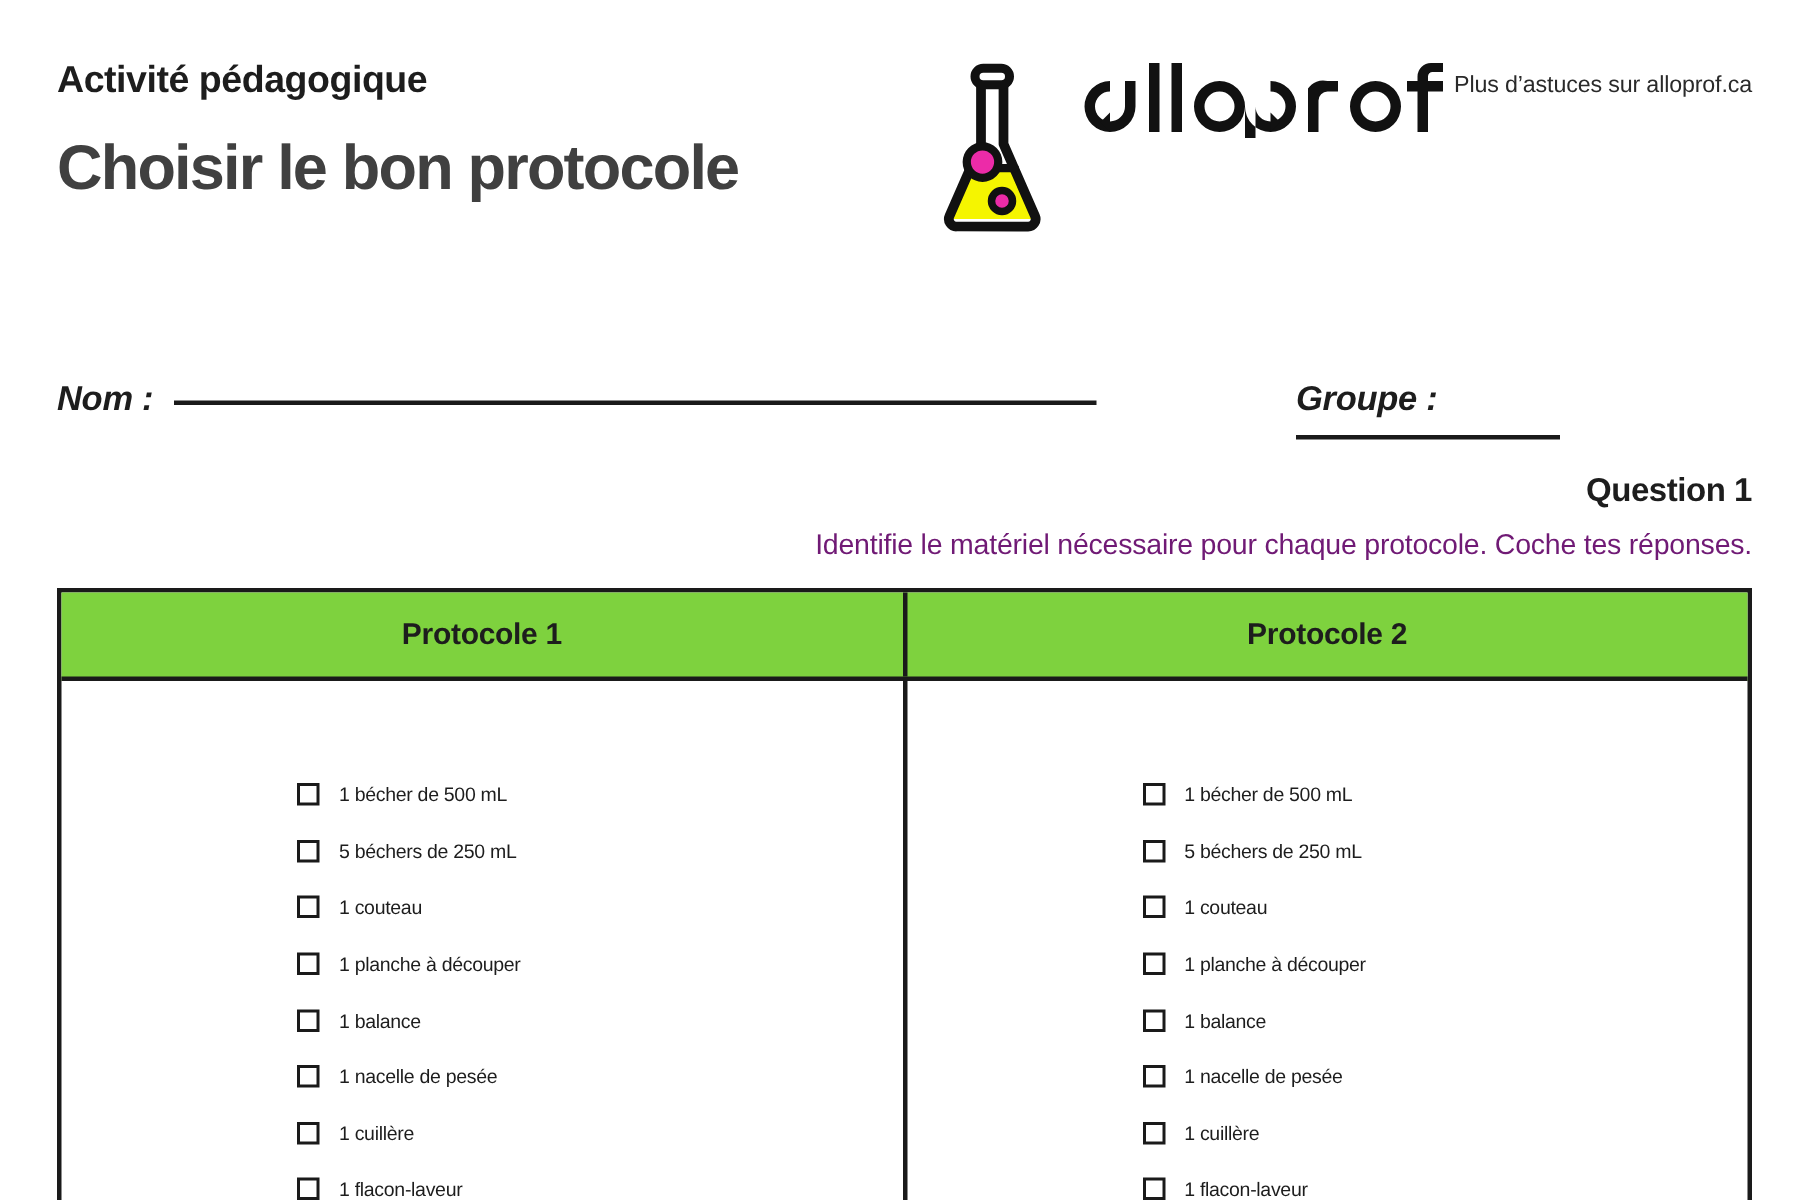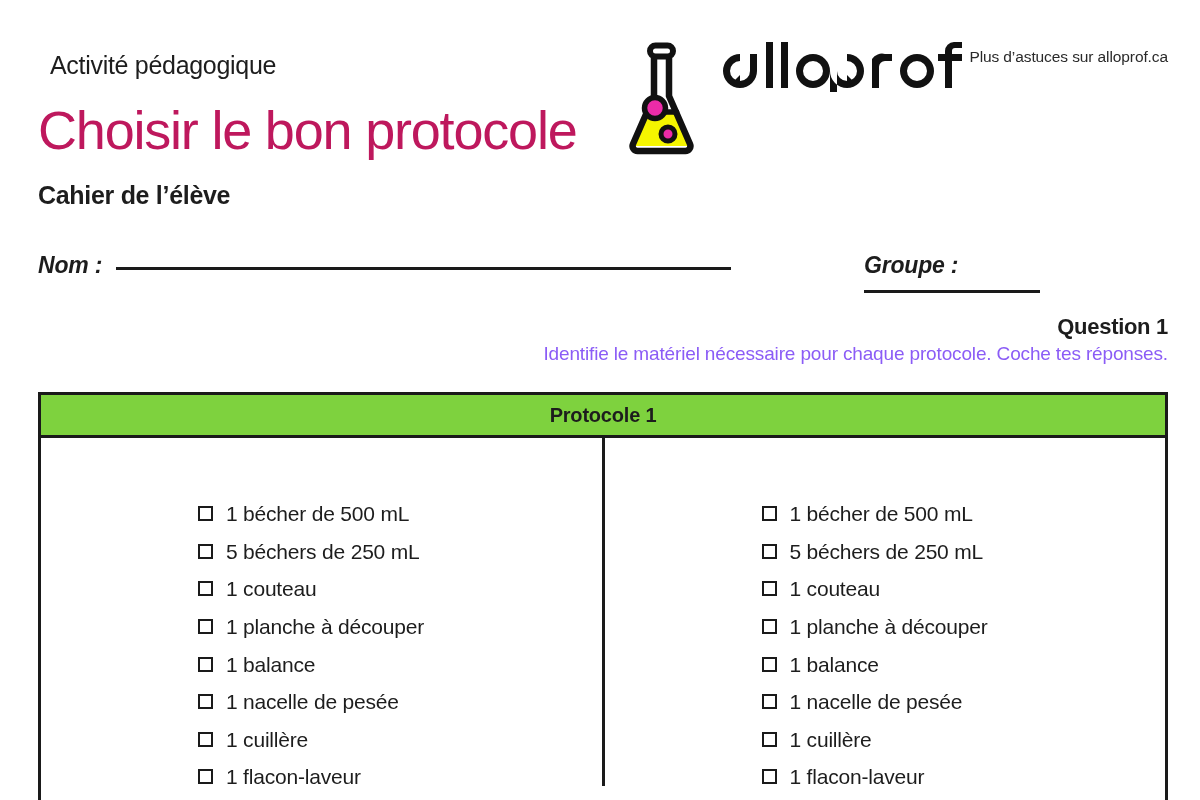--- a/index.html
+++ b/index.html
@@ -25,31 +25,31 @@
   
   .header {
     position: absolute;
     left: 38px;
     top: 40px;
     right: 32px;
     height: 180px;
   }
   .eyebrow {
     font-size: 25px;
-    font-weight: 400;
+    font-weight: 700;
     letter-spacing: -0.3px;
     color: #1d1d1d;
-    margin: 12px;
+    margin: 0;
     line-height: 1.1;
   }
   .main-title {
-    font-size: 54px;
-    font-weight: 400;
+    font-size: 42px;
+    font-weight: 700;
     letter-spacing: -1.2px;
-    color: #be185d;
+    color: #404040;
     margin: 22px 0 0 0;
     line-height: 1.05;
   }
   .subtitle {
     font-size: 25px;
     font-weight: 800;
     letter-spacing: -0.3px;
     color: #1d1d1d;
     margin: 24px 0 0 0;
     line-height: 1.1;
@@ -133,22 +133,22 @@
     font-size: 22px;
     font-weight: 800;
     letter-spacing: -0.3px;
     color: #1d1d1d;
     margin: 0;
     line-height: 1.15;
   }
   .question-instruction {
     font-size: 19px;
     font-weight: 400;
-    color: #8b5cf6;
-    margin: 4px 0 0 0;
+    color: #701a75;
+    margin: 14px 0 0 0;
     line-height: 1.2;
     letter-spacing: -0.15px;
   }
 
   
   .protocol-table {
     position: absolute;
     left: 38px;
     top: 392px;
     width: 1130px;
@@ -166,21 +166,21 @@
   .table-body {
     display: flex;
     height: 348px;
   }
   .col {
     flex: 1 1 0;
     min-width: 0;
     box-sizing: border-box;
   }
   .table-head .col {
-    height: 40px;
+    height: 56px;
     display: flex;
     align-items: center;
     justify-content: center;
   }
   .table-head .col + .col,
   .table-body .col + .col {
     border-left: 3px solid #1a1a1a;
   }
   .col-title {
     font-size: 20px;
@@ -205,37 +205,36 @@
   }
   .checkbox {
     width: 15px;
     height: 15px;
     border: 2.4px solid #1a1a1a;
     box-sizing: border-box;
     flex: 0 0 auto;
     background: #fff;
   }
   .check-label {
-    font-size: 21px;
+    font-size: 13px;
     font-weight: 400;
     color: #1d1d1d;
     letter-spacing: -0.2px;
     white-space: nowrap;
     line-height: 1;
   }
 </style>
 </head>
 <body>
 
 <div class="page">
 
   <div class="header">
     <p class="eyebrow">Activité pédagogique</p>
     <h1 class="main-title">Choisir le bon protocole</h1>
-    <p class="subtitle">Cahier de l’élève</p>
   </div>
 
   <div class="brand">
 
     <svg class="flask-icon" viewBox="0 0 76 120">
 
       <path d="M10.5 108 L30.5 60 L30.5 30 L46.5 30 L46.5 60 L66.5 108 Z" fill="#f5f500" stroke="none"></path>
 
       <path d="M30.5 30 L46.5 30 L46.5 60 L53 75 L24 75 L30.5 60 Z" fill="#ffffff" stroke="none"></path>
 
@@ -293,20 +292,23 @@
     <h2 class="question-heading">Question 1</h2>
     <p class="question-instruction">Identifie le matériel nécessaire pour chaque protocole. Coche tes réponses.</p>
   </div>
 
   <div class="protocol-table">
 
     <div class="table-head">
       <div class="col">
         <span class="col-title">Protocole 1</span>
       </div>
+      <div class="col">
+        <span class="col-title">Protocole 2</span>
+      </div>
     </div>
 
     <div class="table-body">
       <div class="col">
         <ul class="checklist">
             <li class="check-item">
               <span class="checkbox"></span>
               <span class="check-label">1 bécher de 500 mL</span>
             </li>
             <li class="check-item">

